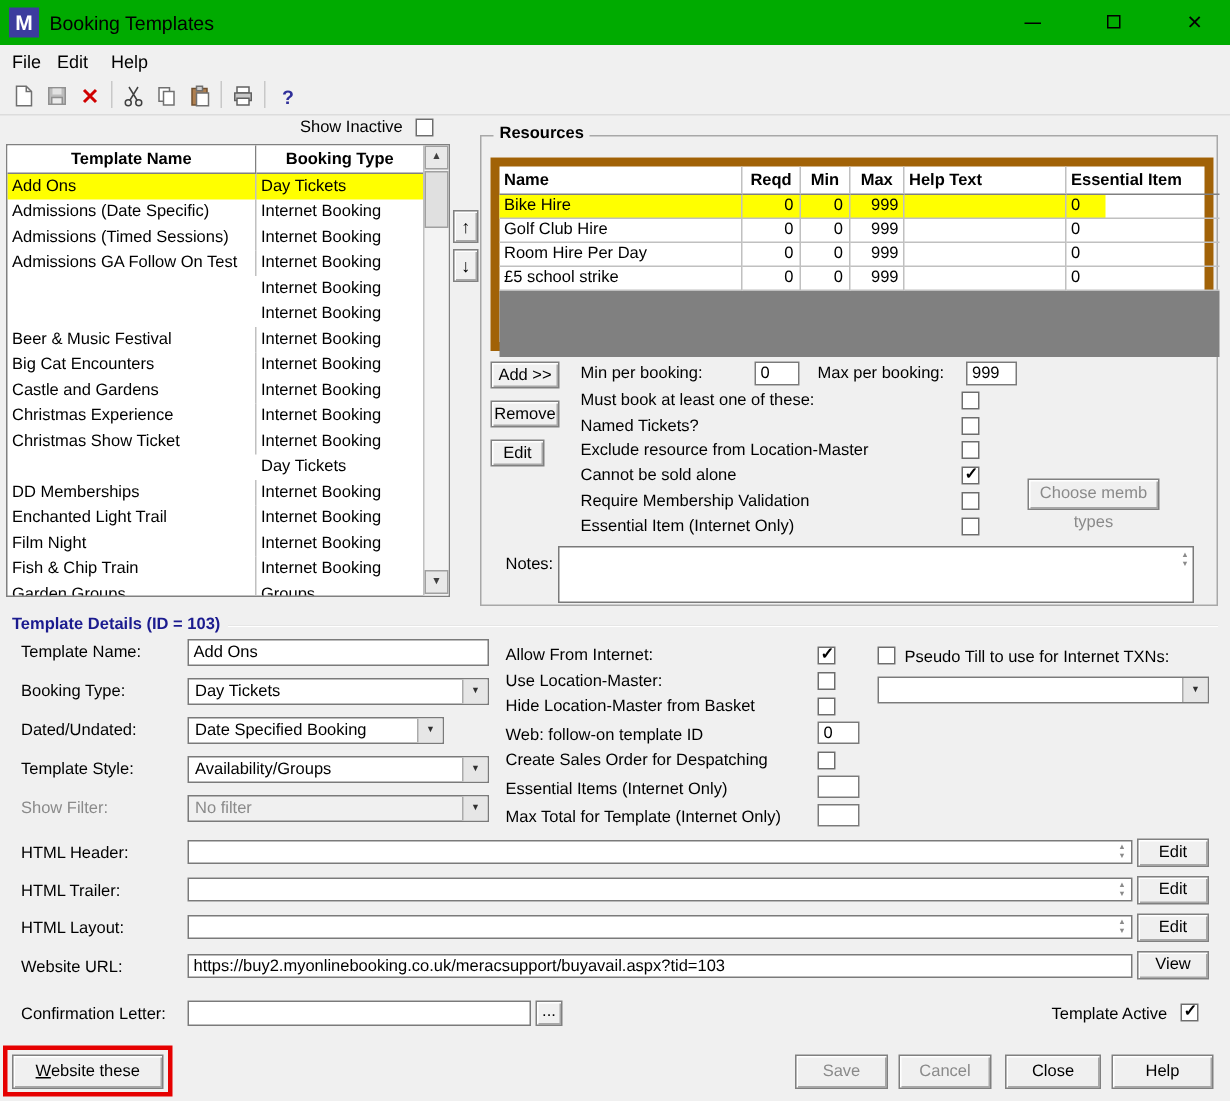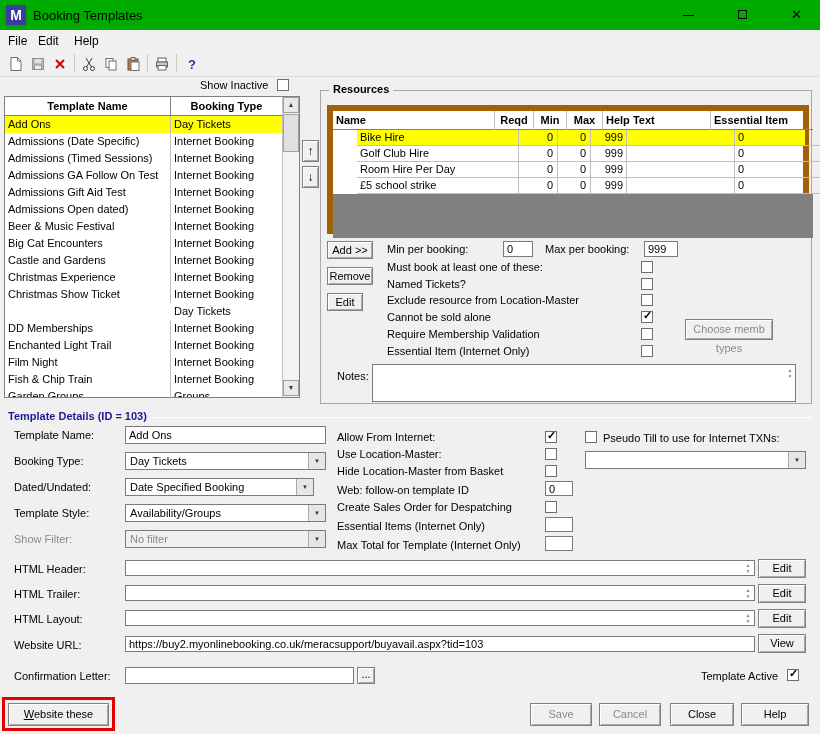--- a/index.html
+++ b/index.html
@@ -67,21 +67,21 @@
   .move-btn { position:absolute; left:302px; width:17px; height:22px; line-height:20px; font-size:12px; }
   .mv-up::before { content:"↑"; }
   .mv-down::before { content:"↓"; }
 
   
   .grpbox { position:absolute; left:320px; top:90px; width:492px; height:314px; border:1px solid #A8A8A8; }
   .grp-title { position:absolute; left:8px; top:-8px; background:#F0F0F0; padding:0 4px; font-weight:bold; }
   .rs-table { position:absolute; left:6px; top:14px; width:482px; height:129px; border:6px solid #a16207; background:#fff; }
   .rs-hrow { position:absolute; left:0; top:0; width:480px; height:19px; font-weight:bold; }
   .rs-hrow .rs-c { height:19px; border-bottom:1px solid #808080; padding-top:3px; }
-  .rs-row { position:absolute; left:0; width:448px; height:16px;margin-left:24px; }
+  .rs-row { position:absolute; left:0; width:404px; height:16px; }
   .rs-row.sel { background:#FFFF00; }
   .rs-c { position:absolute; top:0; height:16px; border-right:1px solid #C0C0C0; border-bottom:1px solid #C0C0C0;
           padding-top:1px; overflow:hidden; white-space:nowrap; }
   .rs-name { left:0; width:162px; padding-left:3px; }
   .rs-reqd { left:162px; width:39px; text-align:right; padding-right:4px; }
   .rs-min  { left:201px; width:33px; text-align:right; padding-right:4px; }
   .rs-max  { left:234px; width:36px; text-align:right; padding-right:3px; }
   .rs-help { left:270px; width:108px; padding-left:3px; }
   .rs-ess  { left:378px; width:102px; padding-left:3px; border-right:none; }
   .rs-hrow .rs-reqd, .rs-hrow .rs-min, .rs-hrow .rs-max { text-align:center; padding-right:0; }
@@ -195,25 +195,23 @@
         </div>
       <div class="tl-row" style="top:34px">
           <div class="tl-c1">Admissions (Timed Sessions)</div>
           <div class="tl-c2">Internet Booking</div>
         </div>
       <div class="tl-row" style="top:51px">
           <div class="tl-c1">Admissions GA Follow On Test</div>
           <div class="tl-c2">Internet Booking</div>
         </div>
       <div class="tl-row" style="top:68px">
-          <div class="tl-c1">Admissions Gift Aid Test</div>
           <div class="tl-c2">Internet Booking</div>
         </div>
       <div class="tl-row" style="top:85px">
-          <div class="tl-c1">Admissions Open dated)</div>
           <div class="tl-c2">Internet Booking</div>
         </div>
       <div class="tl-row" style="top:102px">
           <div class="tl-c1">Beer &amp; Music Festival</div>
           <div class="tl-c2">Internet Booking</div>
         </div>
       <div class="tl-row" style="top:119px">
           <div class="tl-c1">Big Cat Encounters</div>
           <div class="tl-c2">Internet Booking</div>
         </div>
@@ -345,21 +343,21 @@
   <span class="lbl" style="left:14px; top:429px">Template Name:</span>
   <input class="txt" style="left: 125px; top: 426px; width: 201px; height: 18px;" value="Add Ons">
 
   <span class="lbl" style="left:14px; top:455px">Booking Type:</span>
   <div class="dd" style="left:125px; top:452px; width:201px">
     <span class="dd-val">Day Tickets</span>
       <span class="dd-btn"></span>
   </div>
 
   <span class="lbl" style="left:14px; top:481px">Dated/Undated:</span>
-  <div class="dd" style="left:125px; top:478px; width:189px">
+  <div class="dd" style="left:125px; top:478px; width:171px">
     <span class="dd-val">Date Specified Booking</span>
       <span class="dd-btn"></span>
   </div>
 
   <span class="lbl" style="left:14px; top:507px">Template Style:</span>
   <div class="dd" style="left:125px; top:504px; width:201px">
     <span class="dd-val">Availability/Groups</span>
       <span class="dd-btn"></span>
   </div>
 

